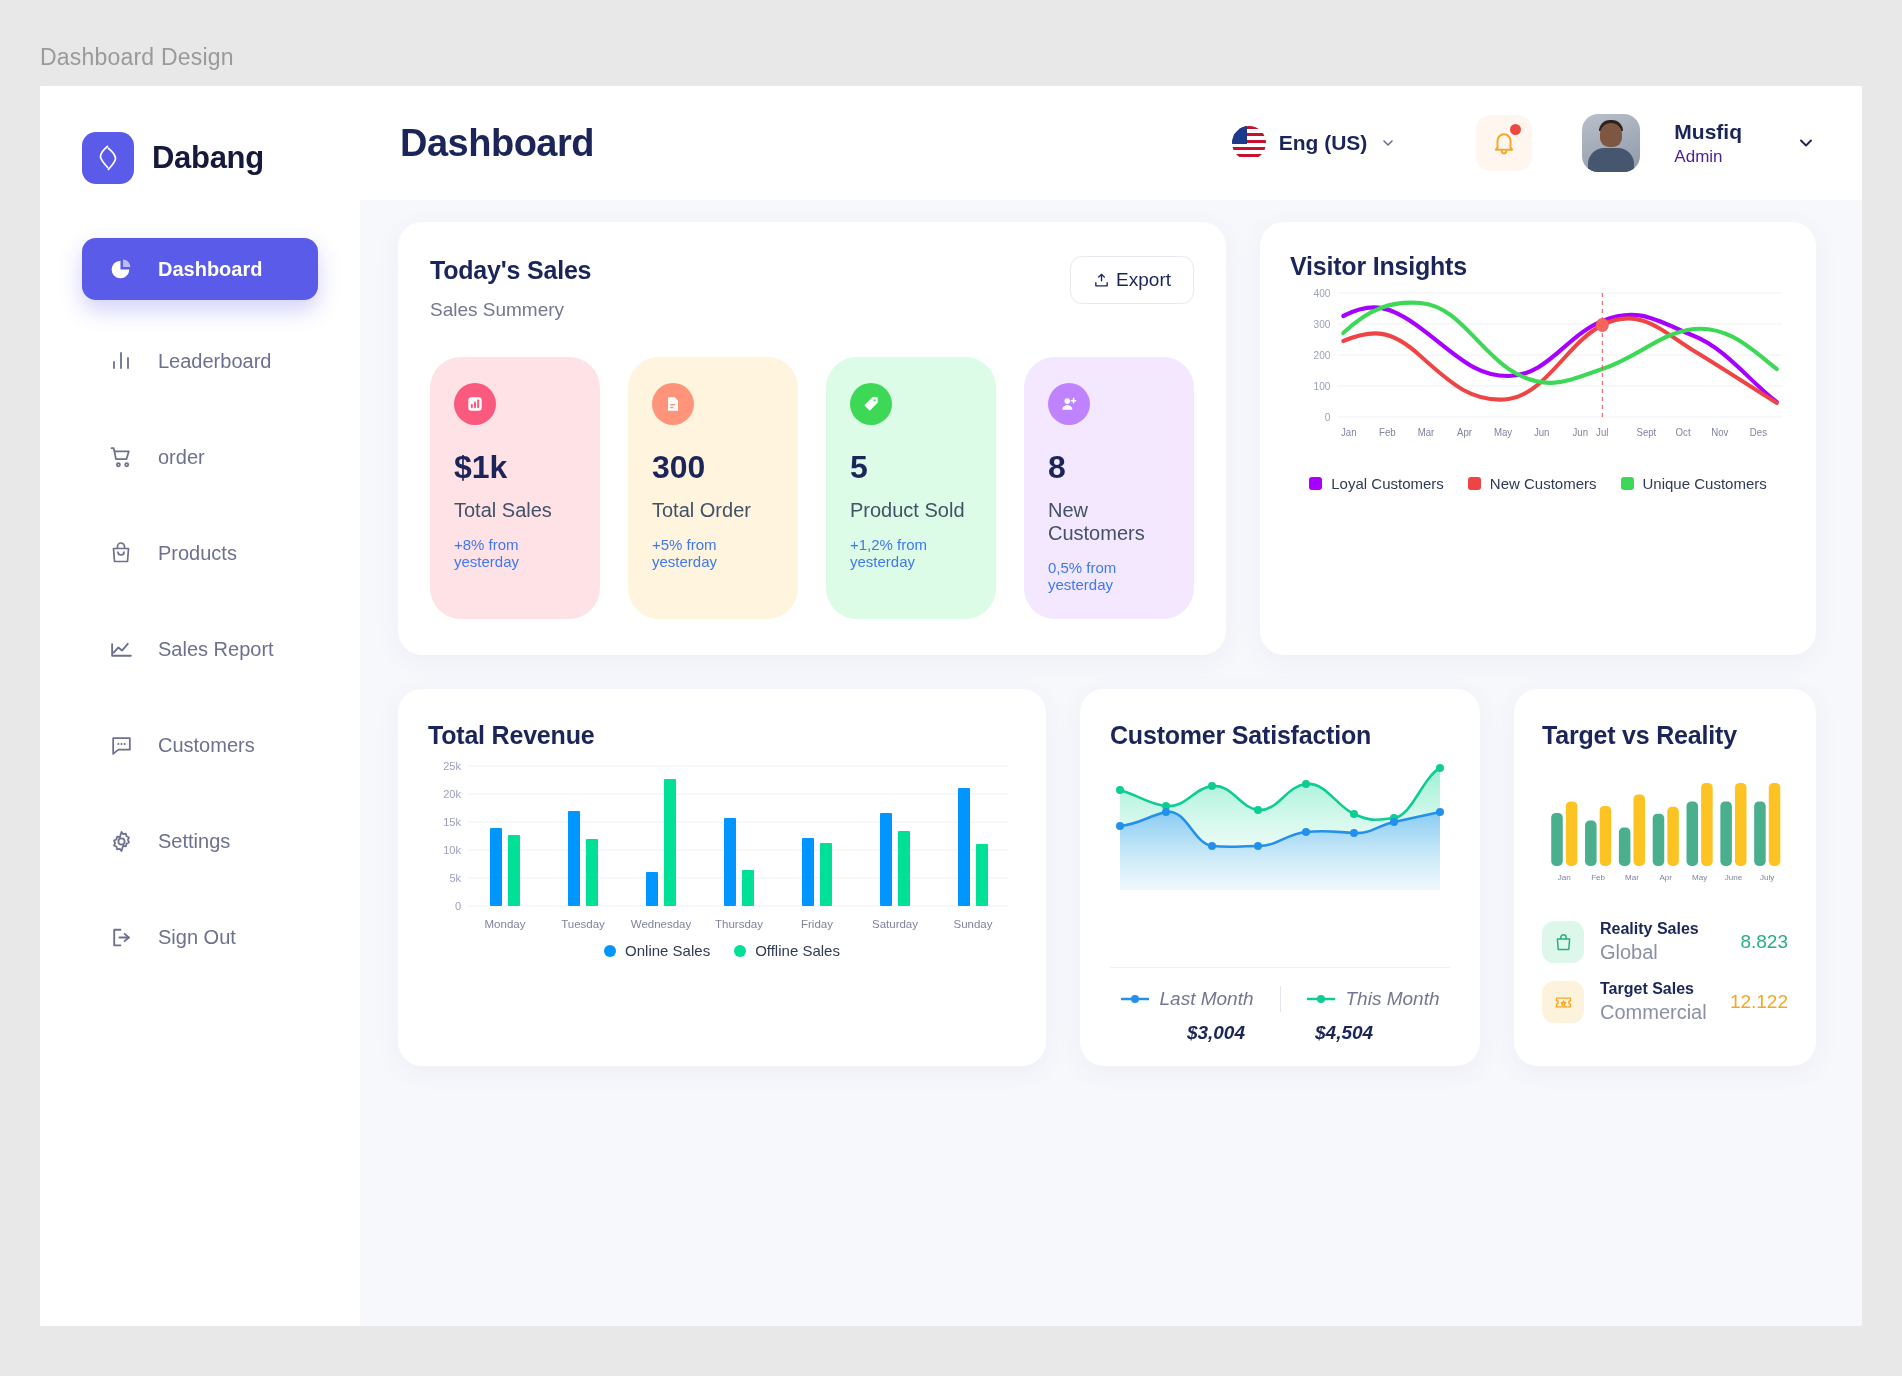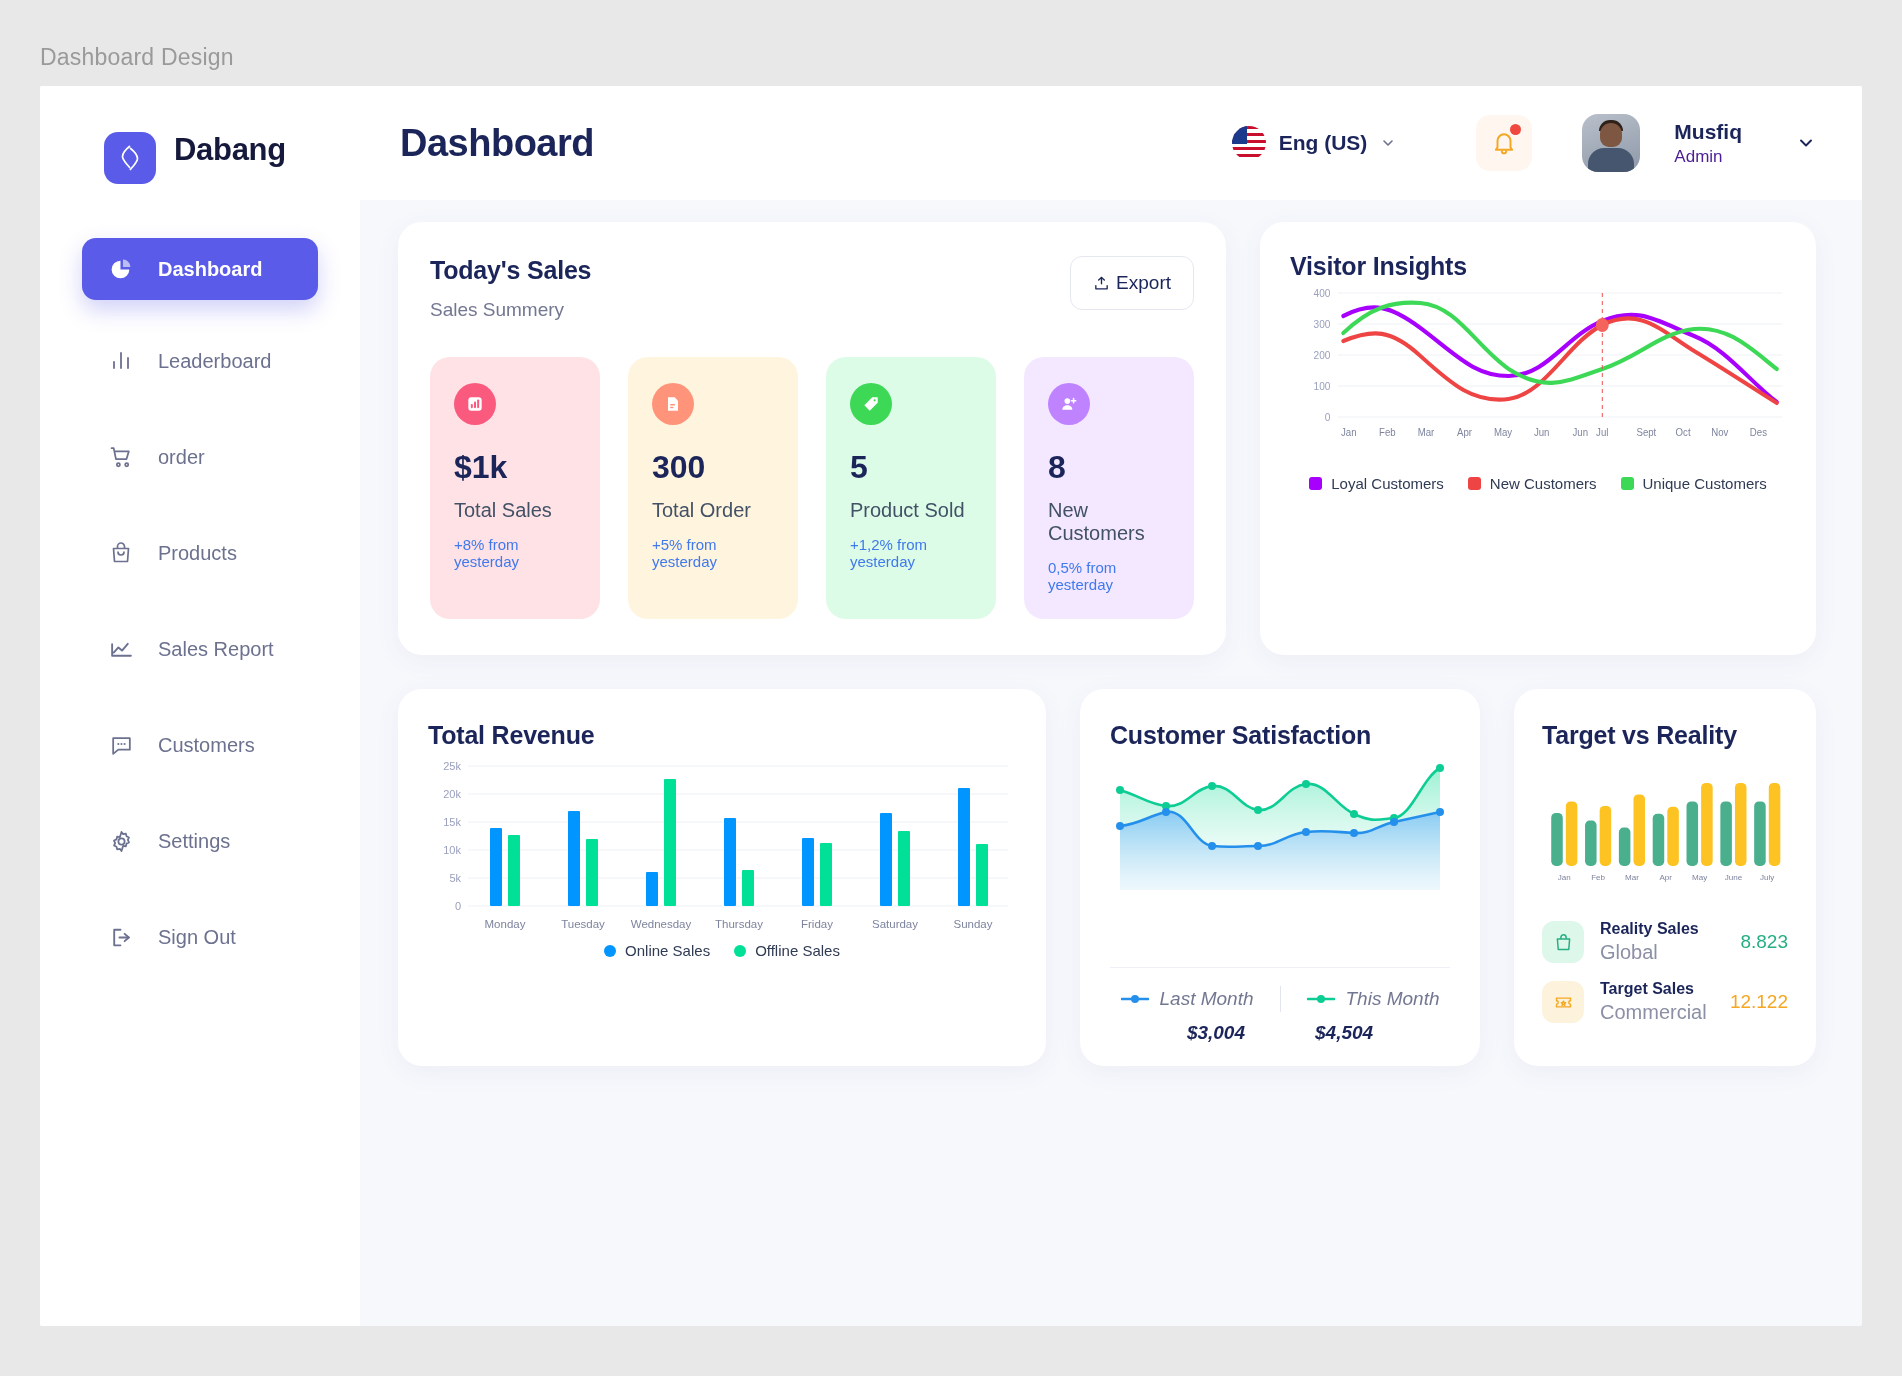--- a/index.html
+++ b/index.html
@@ -17,21 +17,21 @@
     position: absolute; left: 40px; top: 86px;
     width: 1822px; height: 1240px;
     background: #f7f8fc; border-radius: 2px; overflow: hidden;
     display: flex;
   }
   
   .sidebar {
     width: 320px; background: #fff; flex: 0 0 320px;
     padding-top: 46px;
   }
-  .brand { display: flex; align-items: flex-start; gap: 18px; padding-left: 64px; margin-bottom: 54px; }
+  .brand { display: flex; align-items: center; gap: 18px; padding-left: 42px; margin-bottom: 54px; }
   .brand-logo {
     width: 52px; height: 52px; border-radius: 14px; background: #5a5be8;
     display: flex; align-items: center; justify-content: center;
   }
   .brand-name { font-size: 31px; font-weight: 700; color: #15193b; letter-spacing: -.3px; }
   .nav { display: flex; flex-direction: column; }
   .nav-item {
     display: flex; align-items: center; gap: 22px;
     height: 62px; margin: 0 42px 14px 42px; padding-left: 24px;
     border-radius: 14px; color: #6c718f; font-size: 20px; cursor: pointer;
@@ -87,27 +87,27 @@
   
   .content { padding: 22px 46px 0 38px; }
   .row { display: flex; gap: 34px; margin-bottom: 34px; }
   .card { background: #fff; border-radius: 24px; box-shadow: 0 6px 26px rgba(80,90,140,.06); }
 
   
   .sales-card { flex: 0 0 828px; padding: 34px 32px 36px 32px; position: relative; }
   .card-title { font-size: 25px; font-weight: 700; color: #1b2559; letter-spacing: -.2px; }
   .card-sub { font-size: 19px; color: #737791; margin-top: 14px; }
   .export-btn {
-    position: absolute; right: 32px; top: 34px; height: 54px; padding: 0 22px;
+    position: absolute; right: 32px; top: 34px; height: 48px; padding: 0 22px;
     border: 1px solid #e6e8f0; border-radius: 12px; background: #fff;
     display: flex; align-items: center; gap: 6px; font-size: 19px; color: #1b2559;
     font-family: inherit; cursor: pointer; font-weight: 500;
   }
   .tiles { display: flex; gap: 28px; margin-top: 36px; }
-  .tile { flex: 1; border-radius: 20px; padding: 26px 22px 26px 24px; }
+  .tile { flex: 1; border-radius: 31px; padding: 26px 22px 26px 24px; }
   .tile-icon { width: 42px; height: 42px; border-radius: 50%; display: flex; align-items: center; justify-content: center; }
   .tile-val { font-size: 32px; font-weight: 700; color: #1b2559; margin-top: 24px; }
   .tile-label { font-size: 20px; color: #425166; margin-top: 13px; }
   .tile-delta { font-size: 15px; color: #4079ed; margin-top: 14px; }
 
   
   .visitor-card { flex: 1; padding: 30px 30px 26px 30px; min-width: 0; }
   .legend { display: flex; justify-content: center; gap: 24px; margin-top: 4px; }
   .legend-item { display: flex; align-items: center; gap: 9px; font-size: 15px; color: #2f3a53; }
   .sw { width: 13px; height: 13px; border-radius: 3px; }

